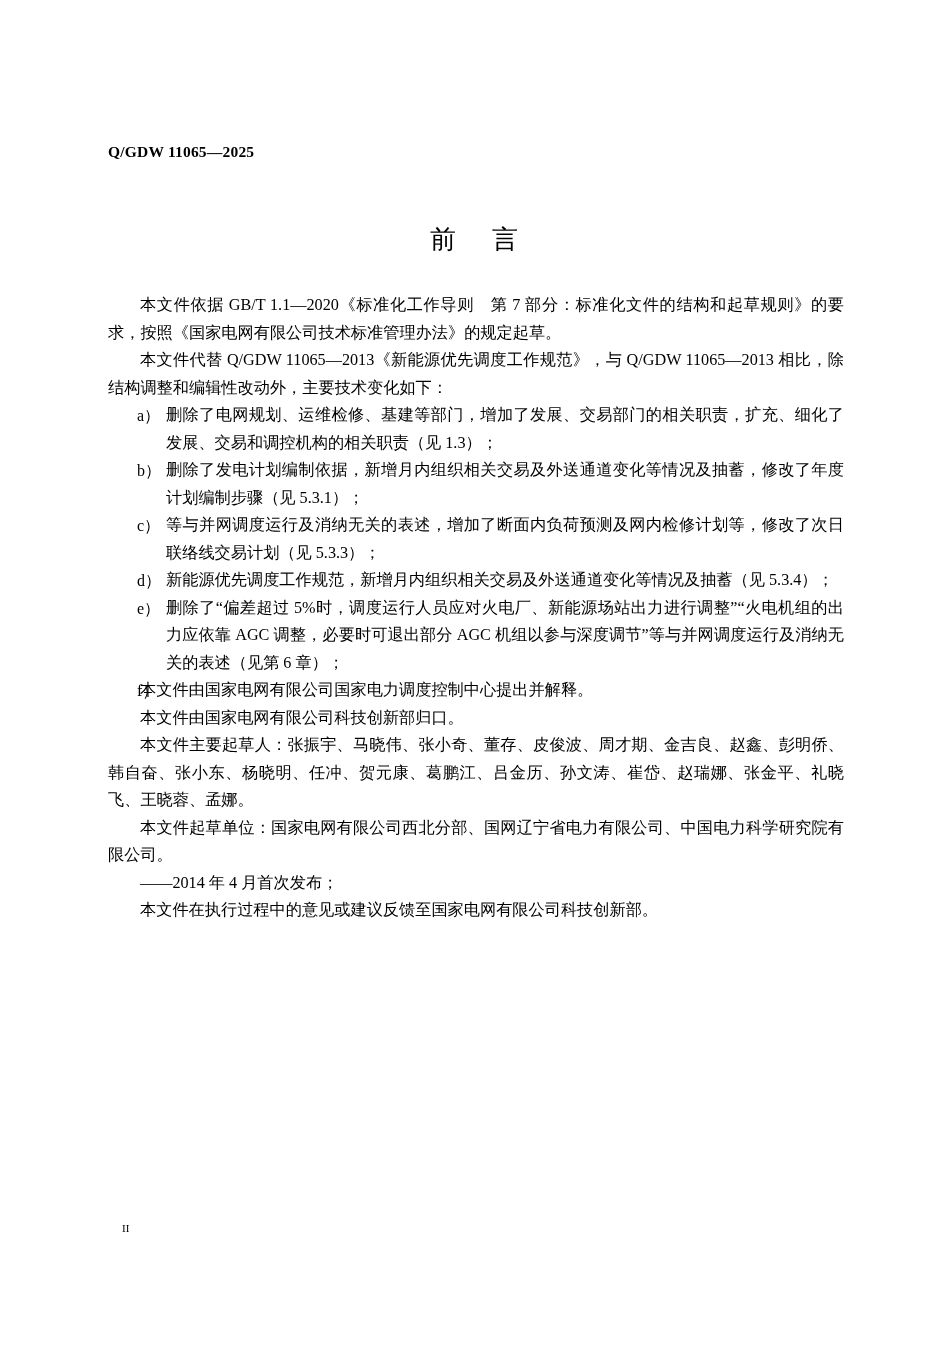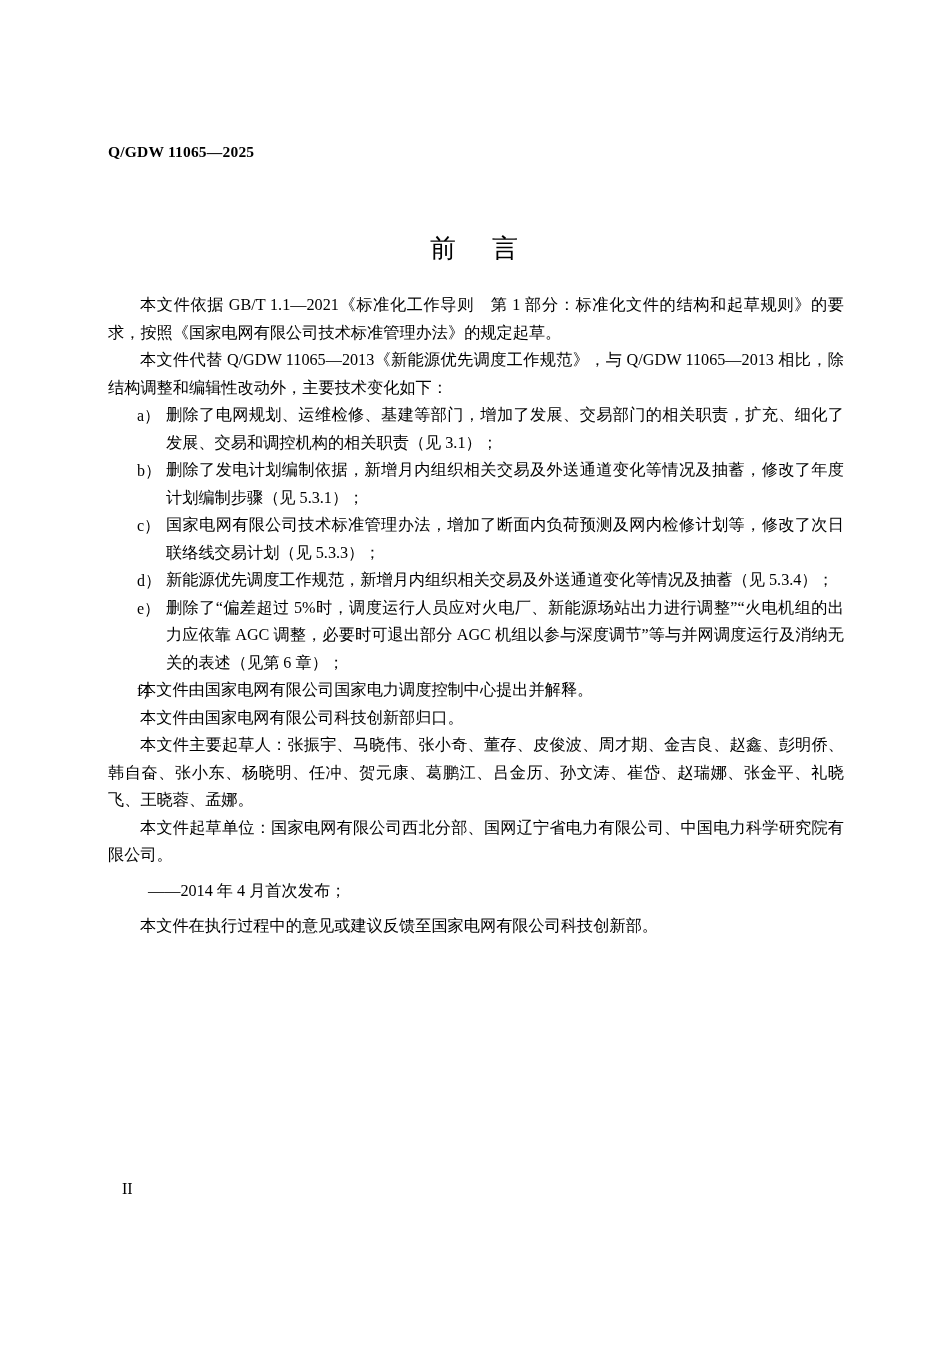--- a/index.html
+++ b/index.html
@@ -28,21 +28,21 @@
     font-weight: bold;
     font-size: 15.5px;
     letter-spacing: 0.2px;
     white-space: nowrap;
   }
 
   
   .doc-title {
     position: absolute;
     left: 0;
-    top: 231px;
+    top: 222px;
     width: 950px;
     text-align: center;
     font-size: 26px;
     font-weight: normal;
     font-family: "DejaVu Sans", "Liberation Sans", sans-serif;
     letter-spacing: 2px;
   }
   .doc-title .gap {
     display: inline-block;
     width: 34px;
@@ -81,59 +81,59 @@
   ol.alpha-list > li .marker {
     position: absolute;
     left: 29px;
     top: 0;
     width: 28px;
     font-size: 16px;
   }
 
   
   p.dash-line {
-    margin: 8px;
+    margin: 0;
     text-indent: 32px;
   }
 
   
   .page-number {
     position: absolute;
     left: 122px;
-    top: 1180px;
-    font-size: 16px;
+    top: 1222px;
+    font-size: 11px;
     text-align: center;
   }
 </style>
 </head>
 <body>
 
 <div class="page">
 
   <div class="doc-header">Q/GDW 11065—2025</div>
 
   <div class="doc-title">
     <span>前</span><span class="gap"></span><span>言</span>
   </div>
 
   <div class="body-block">
 
-    <p class="para">本文件依据 GB/T 1.1—2021《标准化工作导则　第 1 部分：标准化文件的结构和起草规则》的要求，按照《国家电网有限公司技术标准管理办法》的规定起草。</p>
+    <p class="para">本文件依据 GB/T 1.1—2020《标准化工作导则　第 7 部分：标准化文件的结构和起草规则》的要求，按照《国家电网有限公司技术标准管理办法》的规定起草。</p>
 
     <p class="para">本文件代替 Q/GDW 11065—2013《新能源优先调度工作规范》，与 Q/GDW 11065—2013 相比，除结构调整和编辑性改动外，主要技术变化如下：</p>
 
     <ol class="alpha-list">
       <li>
-        <span class="marker">a）</span><span>删除了电网规划、运维检修、基建等部门，增加了发展、交易部门的相关职责，扩充、细化了发展、交易和调控机构的相关职责（见 3.1）；</span>
+        <span class="marker">a）</span><span>删除了电网规划、运维检修、基建等部门，增加了发展、交易部门的相关职责，扩充、细化了发展、交易和调控机构的相关职责（见 1.3）；</span>
       </li>
       <li>
         <span class="marker">b）</span><span>删除了发电计划编制依据，新增月内组织相关交易及外送通道变化等情况及抽蓄，修改了年度计划编制步骤（见 5.3.1）；</span>
       </li>
       <li>
-        <span class="marker">c）</span><span>国家电网有限公司技术标准管理办法，增加了断面内负荷预测及网内检修计划等，修改了次日联络线交易计划（见 5.3.3）；</span>
+        <span class="marker">c）</span><span>等与并网调度运行及消纳无关的表述，增加了断面内负荷预测及网内检修计划等，修改了次日联络线交易计划（见 5.3.3）；</span>
       </li>
       <li>
         <span class="marker">d）</span><span>新能源优先调度工作规范，新增月内组织相关交易及外送通道变化等情况及抽蓄（见 5.3.4）；</span>
       </li>
       <li>
         <span class="marker">e）</span><span>删除了“偏差超过 5%时，调度运行人员应对火电厂、新能源场站出力进行调整”“火电机组的出力应依靠 AGC 调整，必要时可退出部分 AGC 机组以参与深度调节”等与并网调度运行及消纳无关的表述（见第 6 章）；</span>
       </li>
       <li>
         <span class="marker">f）</span>
       </li>

